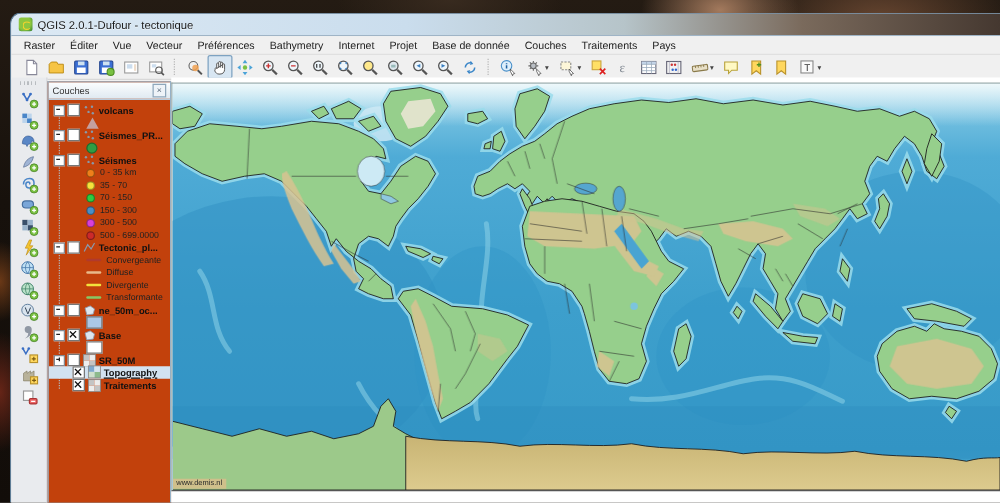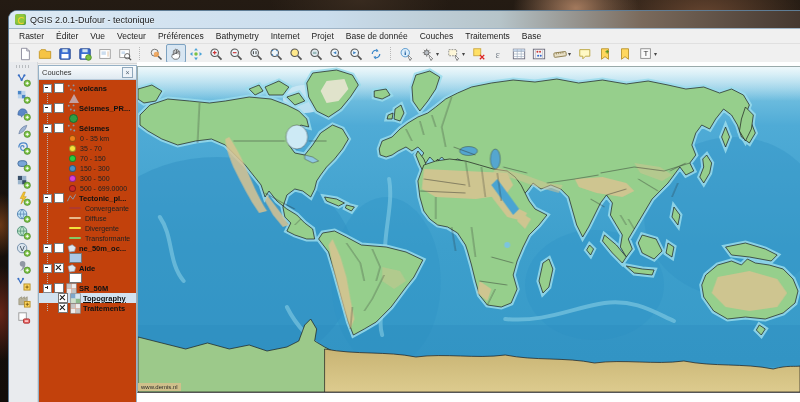--- a/index.html
+++ b/index.html
@@ -66,21 +66,21 @@
   .trow .expspace{width:13px;flex:none;}
   .cbx{width:8px;height:8px;border:1px solid #777;background:#fff;margin-right:2px;
     position:relative;flex:none;}
   .cbx.checked::before,.cbx.checked::after{content:"";position:absolute;left:0;top:2.8px;
     width:6.5px;height:1.2px;background:#111;}
   .cbx.checked::before{transform:rotate(45deg);}
   .cbx.checked::after{transform:rotate(-45deg);}
   .licon{width:11px;height:11px;margin-right:2px;flex:none;}
   .licon svg{width:11px;height:11px;display:block;}
   .llabel{font-weight:bold;font-size:7.5px;color:#111;white-space:nowrap;}
-  .trow.sel{background:#d2e2f0;}
+  .trow.sel{background:#d2e2f0;align-items:flex-end;}
   .trow.sel .llabel{text-decoration:underline;}
   .trow.child{padding-left:6px;}
   .subrow{height:10px;display:flex;align-items:center;padding-left:30px;font-size:7px;color:#222;}
   .subrow .dot{width:5px;height:5px;border-radius:50%;margin-right:4px;flex:none;border:.5px solid rgba(0,0,0,.35);}
   .subrow .lineswatch{width:12px;height:2.5px;border-radius:1px;margin-right:4px;flex:none;}
   .subrow .rectswatch{width:11px;height:8px;border:1px solid #777;flex:none;}
   .subrow .triswatch{width:0;height:0;border-left:5px solid transparent;
     border-right:5px solid transparent;border-bottom:9px solid #c4a0a0;flex:none;}
   .subrow .circswatch{width:7px;height:7px;border-radius:50%;background:#2f9e44;
     border:1px solid #1e6b2e;flex:none;}
@@ -107,21 +107,21 @@
       <span class="menu-item">Éditer</span>
       <span class="menu-item">Vue</span>
       <span class="menu-item">Vecteur</span>
       <span class="menu-item">Préférences</span>
       <span class="menu-item">Bathymetry</span>
       <span class="menu-item">Internet</span>
       <span class="menu-item">Projet</span>
       <span class="menu-item">Base de donnée</span>
       <span class="menu-item">Couches</span>
       <span class="menu-item">Traitements</span>
-      <span class="menu-item">Base</span>
+      <span class="menu-item">Pays</span>
     </div>
   <div id="toolbar">
       <span class="tbtn">
         <span>
           <svg viewBox="0 0 16 16" xmlns="http://www.w3.org/2000/svg">
             <path d="M4 1.5h6l3 3V14.5H4z" fill="#fff" stroke="#889"></path>
             <path d="M10 1.5v3h3" fill="none" stroke="#889"></path>
           </svg>
         </span>
       </span>
@@ -675,21 +675,21 @@
             <span class="rectswatch" style="background: rgb(171, 200, 230);"></span>
           </div>
           <div class="trow">
             <span class="exp"></span>
             <span class="cbx checked"></span>
             <span class="licon">
               <svg viewBox="0 0 16 16" xmlns="http://www.w3.org/2000/svg">
                 <path d="M3 5l6-2.5 5 3.5-1.5 6-7.5 1z" fill="#dde6ee" stroke="#8a9aae"></path>
               </svg>
             </span>
-            <span class="llabel">Aide</span>
+            <span class="llabel">Base</span>
           </div>
           <div class="subrow">
             <span class="rectswatch" style="background: rgb(255, 255, 255);"></span>
           </div>
           <div class="trow">
             <span class="exp plus"></span>
             <span class="cbx"></span>
             <span class="licon">
               <svg viewBox="0 0 16 16" xmlns="http://www.w3.org/2000/svg">
                 <rect x="1" y="1" width="7" height="7" fill="#c4c4c4"></rect>

